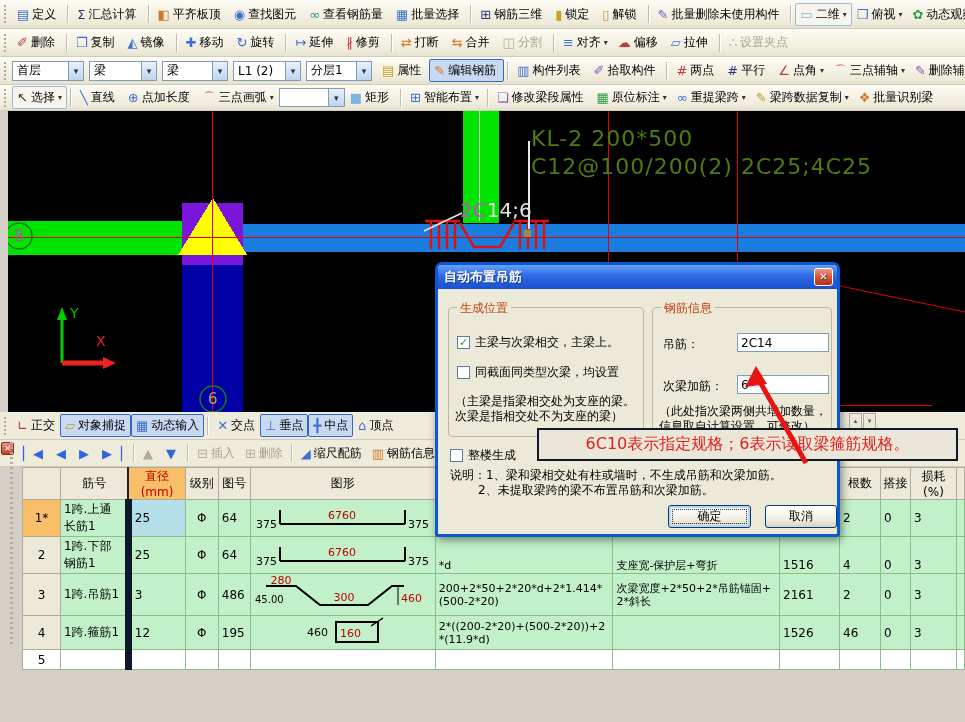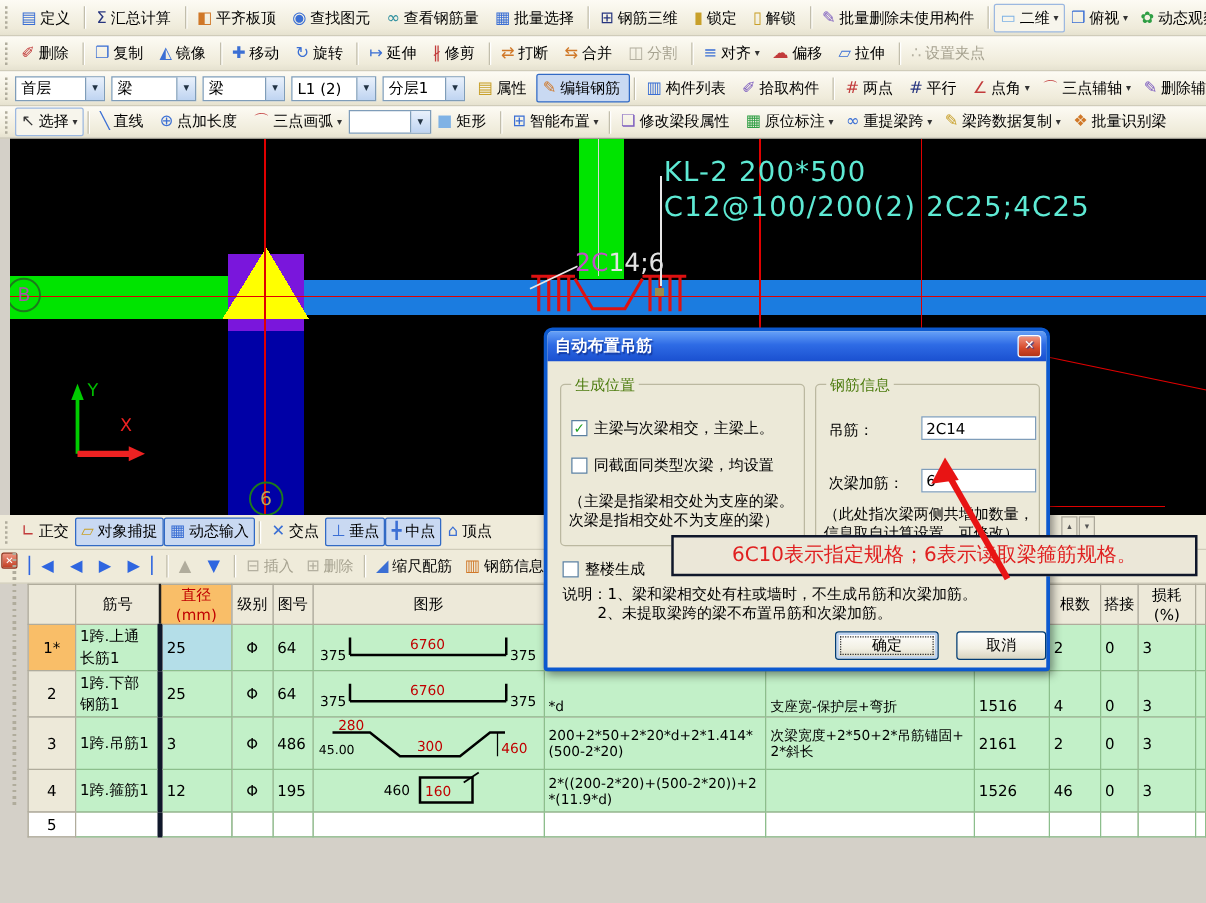--- a/index.html
+++ b/index.html
@@ -21,53 +21,53 @@
   .tb-dd{font-size:8px;color:#333;}
   .ic-blue{color:#3B6FD4}.ic-blue2{color:#2F66E0}.ic-navy{color:#27357F}.ic-red{color:#C23B3B}
   .ic-green{color:#2E9E43}.ic-gold{color:#C8A02A}.ic-orange{color:#D07828}.ic-purple{color:#7B5BBE}
   .ic-teal{color:#2E8F9E}.ic-gray{color:#B0AC9C}.ic-dark{color:#333}.ic-sky{color:#7FB2E5}
   .combo{display:inline-flex;height:20px;background:#FFF;border:1px solid #7F9DB9;align-items:center;justify-content:space-between;margin-right:5px;flex:none;}
   .combo-v{padding:0 4px;white-space:nowrap;overflow:hidden;}
   .combo-btn{width:15px;height:100%;background:linear-gradient(#E9F1FC,#BFD4F1);border-left:1px solid #7F9DB9;font-size:9px;display:flex;align-items:center;justify-content:center;color:#234;}
   
   #canvas{position:absolute;left:8px;top:111px;width:957px;height:301px;background:#000;}
   #canvas .lbl{position:absolute;white-space:nowrap;}
-  .kl{color:#5eead4;font-size:22px;letter-spacing:1px;line-height:28px;}
+  .kl{color:#4d7c0f;font-size:22px;letter-spacing:1px;line-height:28px;}
   .tagp{color:#C050C8;font-size:20px;}
   .tags{color:#E2E2E2;font-size:20px;}
   .axB{color:#A855A8;font-size:15px;}
   .ax6{color:#B8A858;font-size:15px;}
   .ucsY{color:#00BB00;font-size:14px;}
   .ucsX{color:#EE2222;font-size:14px;}
   
   .panel-grip{position:absolute;left:10px;top:442px;width:3px;height:204px;background:repeating-linear-gradient(180deg,#B0AC9C 0 2px,transparent 2px 5px);}
   .panel-close{position:absolute;left:1px;top:442px;width:13px;height:13px;background:linear-gradient(#EE9480,#C23E22);border:1px solid #8E2E18;border-radius:2px;color:#FFF;font-size:8px;line-height:11px;text-align:center;}
   .mini-spin{position:absolute;left:849px;top:413px;display:flex;gap:1px;}
   .mini-spin span{width:13px;height:16px;background:#ECE8D8;border:1px solid #ACA89A;font-size:7px;display:flex;align-items:center;justify-content:center;color:#555;}
   
   #grid{position:absolute;left:22px;top:467px;border-collapse:collapse;table-layout:fixed;font-size:12px;}
   #grid th{background:#EDE9D9;border:1px solid #B0AC9C;font-weight:normal;height:22px;padding:0 2px;overflow:hidden;}
   #grid th.h-dia{background:#F9BE68;color:#C00000;border-left:2px solid #202020;}
   #grid td{border:1px solid #8CBE8C;background:#C2F0C8;padding:1px 3px;vertical-align:middle;overflow:hidden;}
   #grid td.rn{background:#EDE9D9;border-color:#B0AC9C;text-align:center;padding:0;}
   #grid td.rn-sel{background:#F9BE68;}
-  #grid td.c-dia{border-left:4px solid #0f172a;}
+  #grid td.c-dia{border-left:7px solid #0f172a;}
   #grid td.dia-sel{background:#B4DEE8;}
   #grid tr.empty td{background:#FFF;}
   #grid .c-form,#grid .c-desc{font-size:11px;line-height:13px;word-break:break-all;}
   #grid .va-b{vertical-align:bottom;}
   #grid .c-shape{padding:0;text-align:center;}
   .st-b{font-size:11px;fill:#000;font-family:"DejaVu Sans",sans-serif;}
   .st-r{font-size:11px;fill:#C00000;font-family:"DejaVu Sans",sans-serif;}
   
   #dlg{position:absolute;left:435px;top:262px;width:405px;height:275px;background:#ECE9D8;border:3px solid #0C59CF;border-radius:7px 7px 3px 3px;box-shadow:2px 3px 8px rgba(0,0,0,.45);z-index:50;}
   .dlg-title{height:24px;background:linear-gradient(180deg,#66A1F8 0%,#2E6BE5 45%,#1A50D0 100%);border-radius:4px 4px 0 0;display:flex;align-items:center;justify-content:space-between;padding:0 4px 0 6px;color:#FFF;font-weight:bold;font-size:13px;text-shadow:1px 1px 1px #13389E;}
   .dlg-x{width:19px;height:18px;background:linear-gradient(#F0９582,#D6492A 60%,#B23418);background:linear-gradient(#F09582,#D6492A 60%,#B23418);border:1px solid #FFF;border-radius:3px;color:#FFF;font-size:10px;line-height:16px;text-align:center;font-weight:bold;}
   .grp{position:absolute;border:1px solid #BBB8A0;border-radius:4px;}
-  .grp-t{position:absolute;top:-8px;left:8px;background:#ECE9D8;padding:0 3px;color:#4d7c0f;font-size:12px;}
+  .grp-t{position:absolute;top:-8px;left:8px;background:#ECE9D8;padding:0 3px;color:#c2410c;font-size:12px;}
   .cbrow{position:absolute;display:flex;align-items:center;gap:5px;font-size:12px;white-space:nowrap;}
   .cb{width:13px;height:13px;background:#FFF;border:1px solid #5A7F9E;display:inline-flex;align-items:center;justify-content:center;font-size:11px;font-weight:bold;color:#21A121;flex:none;}
   .note{position:absolute;font-size:12px;line-height:15px;color:#000;white-space:nowrap;}
   .dlg-lb{position:absolute;font-size:12px;white-space:nowrap;}
   .dlg-input{position:absolute;height:19px;border:1px solid #7F9DB9;background:#FFF;font-size:12px;font-family:"DejaVu Sans",sans-serif;padding:0 3px;}
   .xpbtn{position:absolute;height:23px;border:1px solid #003C74;border-radius:3px;background:linear-gradient(#FFFFFF,#F2F0E4 60%,#D8D4C0);font-size:12px;font-family:Liberation Mono, monospace;text-align:center;}
   .xpbtn.default{box-shadow:inset 0 0 0 2px #BDD3F2;outline:1px dotted #333;outline-offset:-5px;}
   
   #callout{position:absolute;left:537px;top:428px;width:421px;height:33px;border:2px solid #0f172a;background:#EBE7D8;z-index:60;display:flex;align-items:center;justify-content:center;color:#E02020;font-size:16px;white-space:nowrap;}
   #arrow{position:absolute;left:700px;top:360px;z-index:70;pointer-events:none;}

